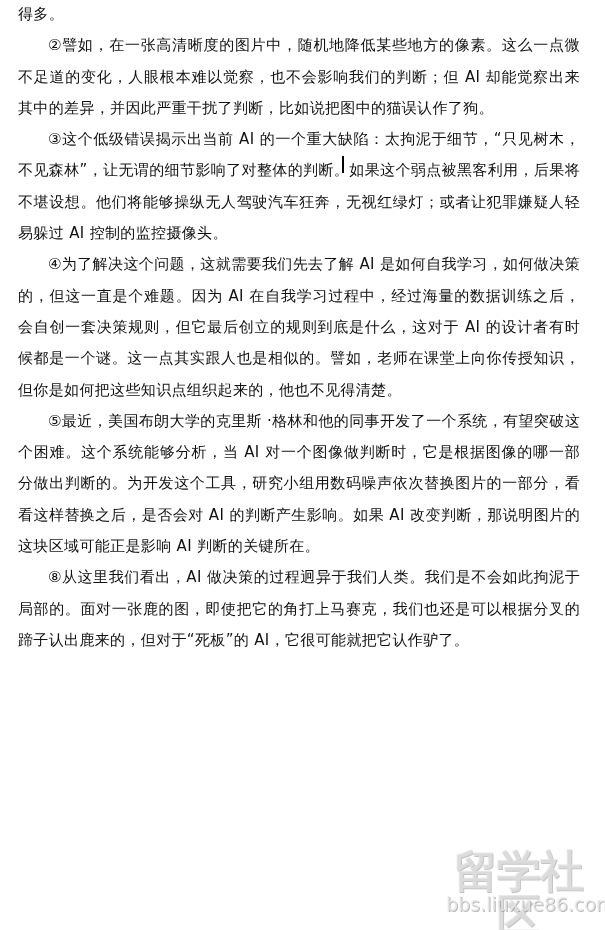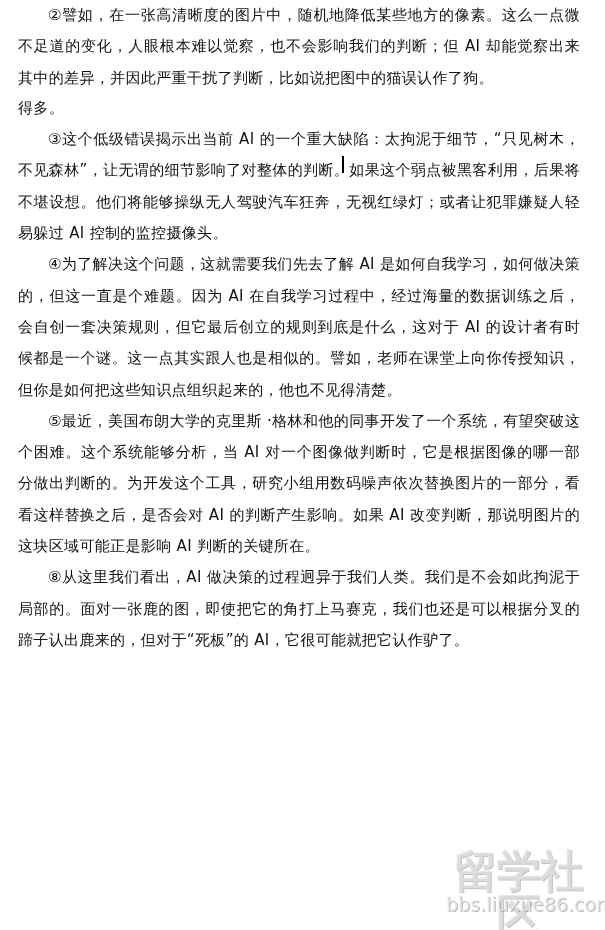--- a/index.html
+++ b/index.html
@@ -76,22 +76,22 @@
       font-size: 19px;
       line-height: 24px;
       color: rgba(230, 230, 230, 0.85);
       text-shadow: 1px 1px 0 rgba(140,140,140,0.6);
     }
   </style>
 </head>
 <body>
 
 <div class="doc">
+  <p class="para first-line">得多。</p>
   <p class="para indent">②譬如，在一张高清晰度的图片中，随机地降低某些地方的像素。这么一点微不足道的变化，人眼根本难以觉察，也不会影响我们的判断；但 AI 却能觉察出来其中的差异，并因此严重干扰了判断，比如说把图中的猫误认作了狗。</p>
-  <p class="para first-line">得多。</p>
   <p class="para indent">③这个低级错误揭示出当前 AI 的一个重大缺陷：太拘泥于细节，“只见树木，不见森林”，让无谓的细节影响了对整体的判断。如果这个弱点被黑客利用，后果将不堪设想。他们将能够操纵无人驾驶汽车狂奔，无视红绿灯；或者让犯罪嫌疑人轻易躲过 AI 控制的监控摄像头。</p>
   <p class="para indent">④为了解决这个问题，这就需要我们先去了解 AI 是如何自我学习，如何做决策的，但这一直是个难题。因为 AI 在自我学习过程中，经过海量的数据训练之后，会自创一套决策规则，但它最后创立的规则到底是什么，这对于 AI 的设计者有时候都是一个谜。这一点其实跟人也是相似的。譬如，老师在课堂上向你传授知识，但你是如何把这些知识点组织起来的，他也不见得清楚。</p>
   <p class="para indent">⑤最近，美国布朗大学的克里斯 ·格林和他的同事开发了一个系统，有望突破这个困难。这个系统能够分析，当 AI 对一个图像做判断时，它是根据图像的哪一部分做出判断的。为开发这个工具，研究小组用数码噪声依次替换图片的一部分，看看这样替换之后，是否会对 AI 的判断产生影响。如果 AI 改变判断，那说明图片的这块区域可能正是影响 AI 判断的关键所在。</p>
   <p class="para indent">⑧从这里我们看出，AI 做决策的过程迥异于我们人类。我们是不会如此拘泥于局部的。面对一张鹿的图，即使把它的角打上马赛克，我们也还是可以根据分叉的蹄子认出鹿来的，但对于“死板”的 AI，它很可能就把它认作驴了。</p>
 
 </div>
 
 <div class="caret"></div>
 
 <div class="watermark">

